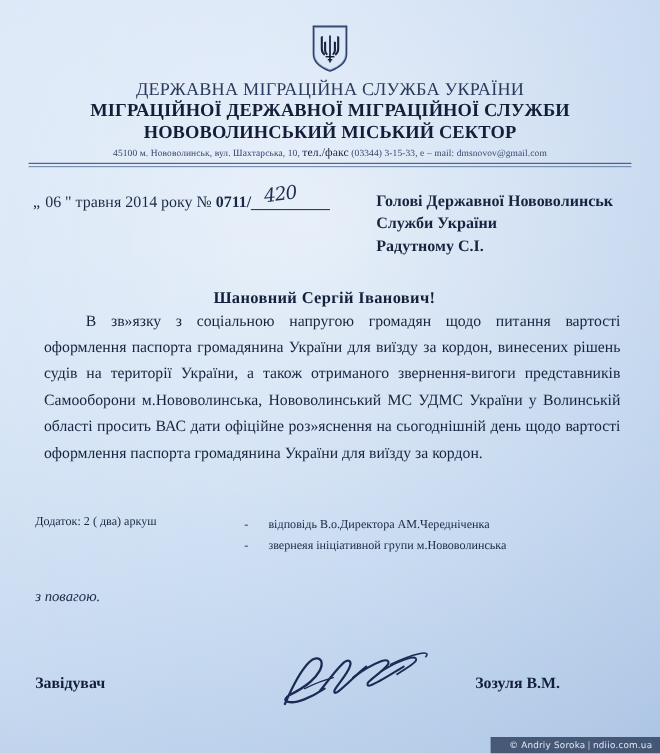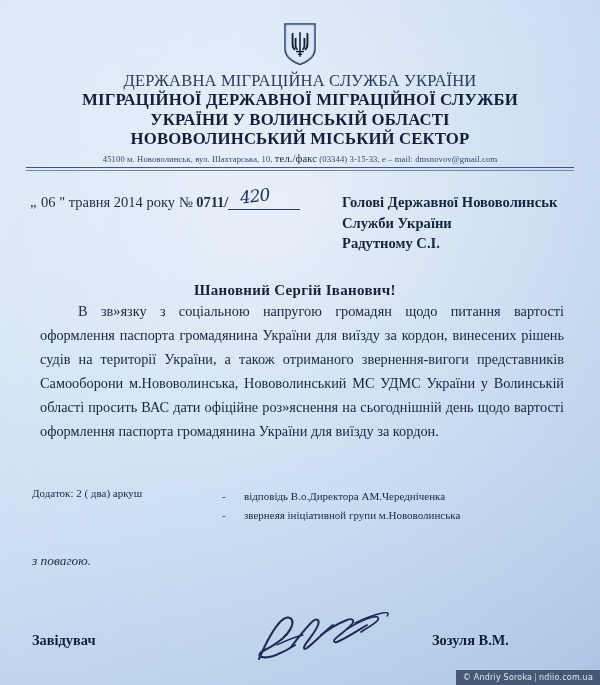--- a/index.html
+++ b/index.html
@@ -240,21 +240,21 @@
   
   .watermark {
     position: absolute;
     right: 0;
     bottom: 0;
     background: rgba(28, 44, 74, 0.72);
     color: #dfe9f7;
     font-family: "DejaVu Sans", sans-serif;
     font-size: 8px;
     letter-spacing: 0.2px;
-    padding: 3px 7px 3px 7px;
+    padding: 3px 7px 3px 17px;
     z-index: 5;
     white-space: nowrap;
   }
   .watermark .sep { opacity: 0.75; padding: 0 2px; }
 </style>
 </head>
 <body>
 
 <div id="page">
   <div class="sheet">
@@ -271,21 +271,20 @@
           <path d="M22.4 16.2 l-1.9 -0.5 v8.0 q0 2.2 -1.5 3.3 l0.9 1.5 q2.5 -1.6 2.5 -4.7 z"></path>
           <path d="M13.0 28.8 h8.0 v1.5 h-8.0 z"></path>
           <path d="M15.0 31.6 h4.0 v1.4 h-4.0 z"></path>
         </g>
       </svg>
     </div>
 
     <div class="letterhead">
       <div class="lh-line1">ДЕРЖАВНА МІГРАЦІЙНА СЛУЖБА УКРАЇНИ</div>
       <div class="lh-line2">МІГРАЦІЙНОЇ ДЕРЖАВНОЇ МІГРАЦІЙНОЇ СЛУЖБИ</div>
-      <div class="lh-line3">УКРАЇНИ У ВОЛИНСЬКІЙ ОБЛАСТІ</div>
       <div class="lh-line4">НОВОВОЛИНСЬКИЙ МІСЬКИЙ СЕКТОР</div>
     </div>
 
     <div class="contact">
       <span>45100 м. Нововолинськ, вул. Шахтарська, 10, </span><span class="bold-seg">тел./факс</span><span> (03344) 3-15-33, e – mail: dmsnovov@gmail.com</span>
     </div>
 
     <div class="double-rule">
       <div class="r1"></div>
       <div class="r2"></div>

